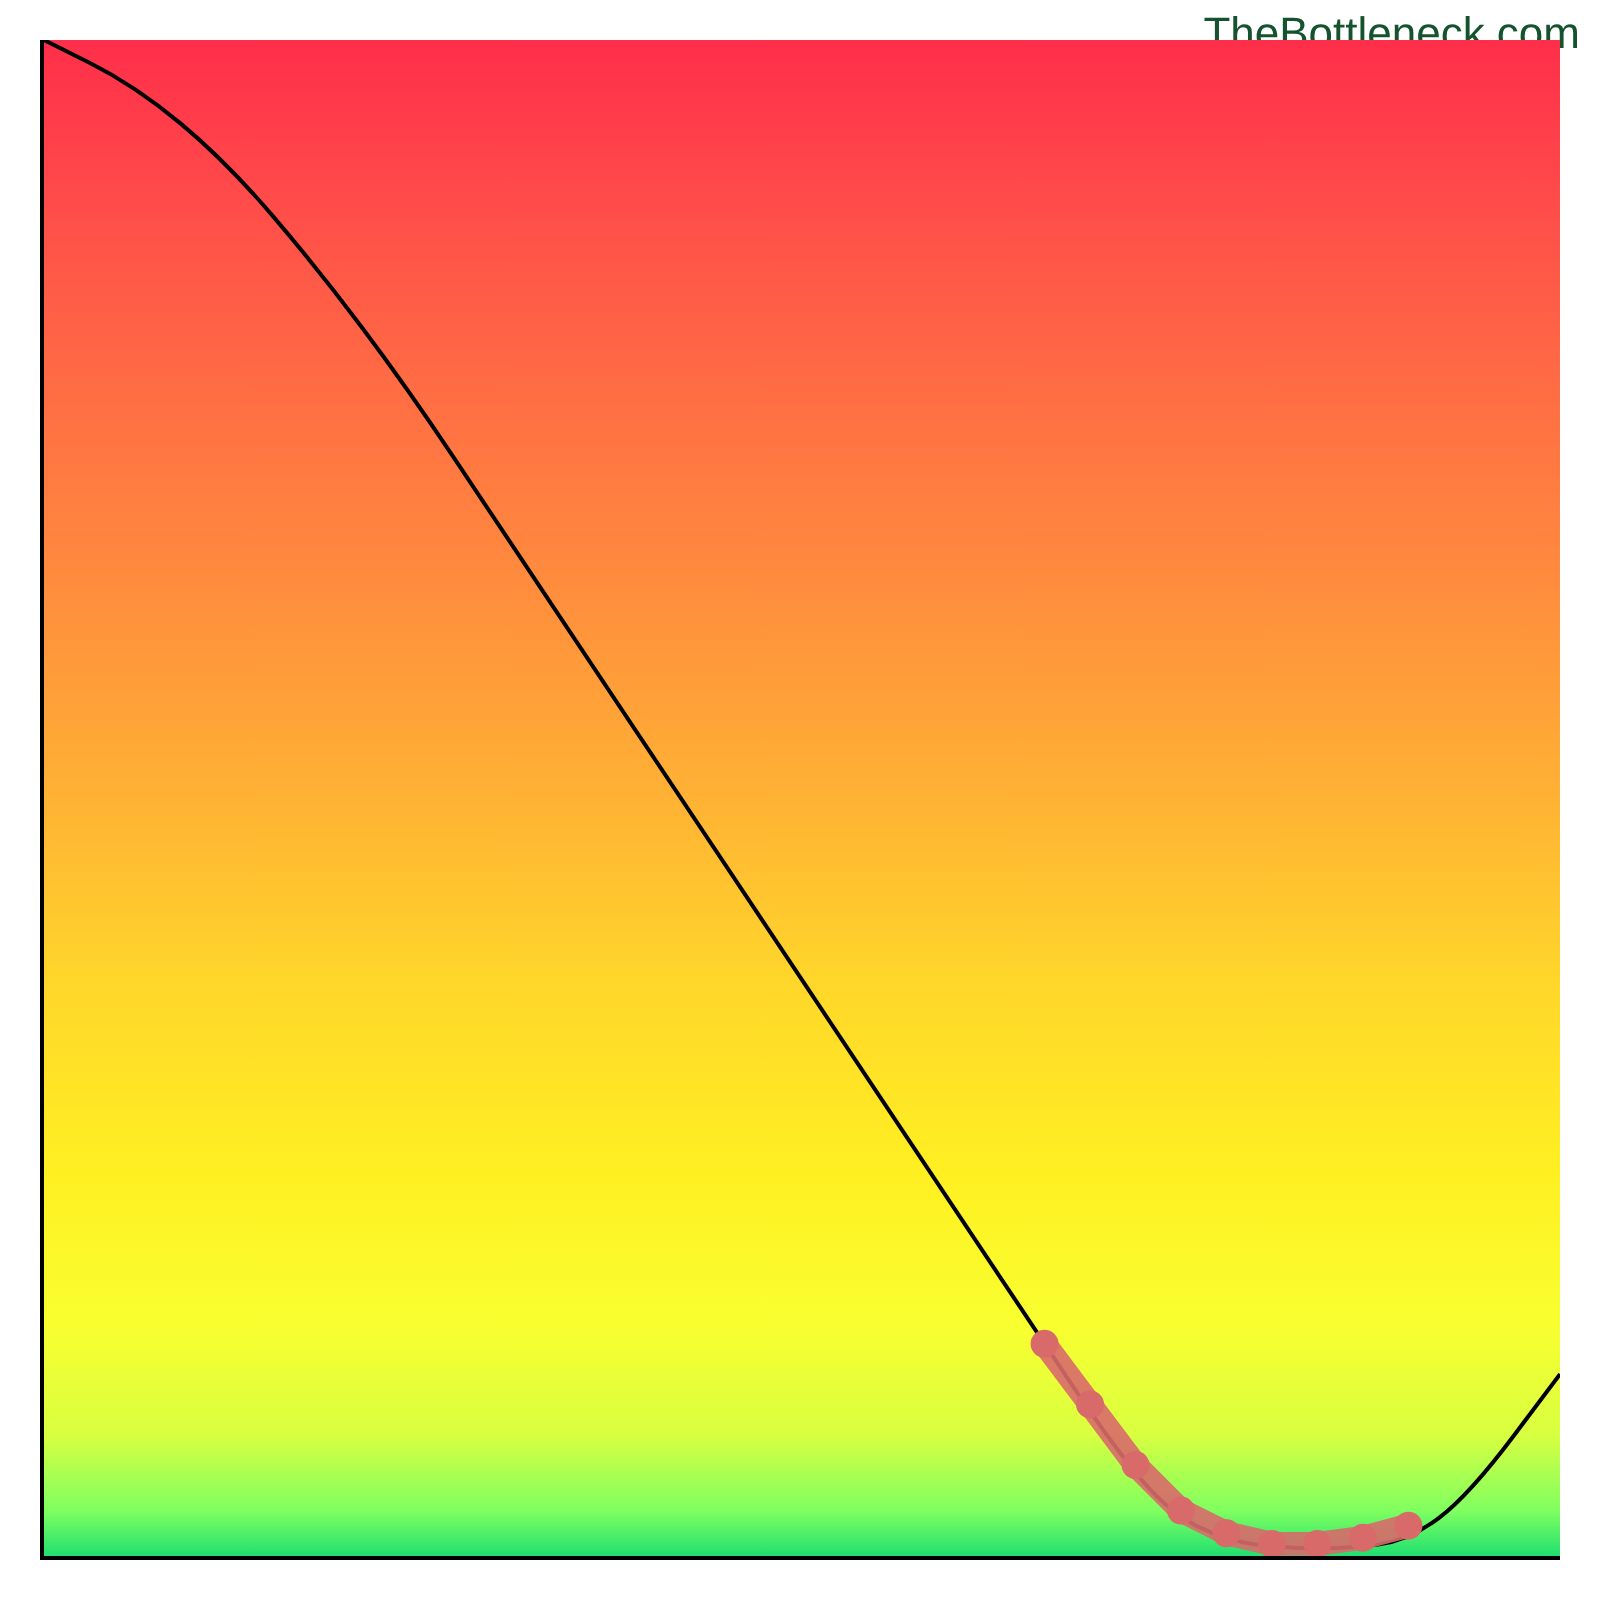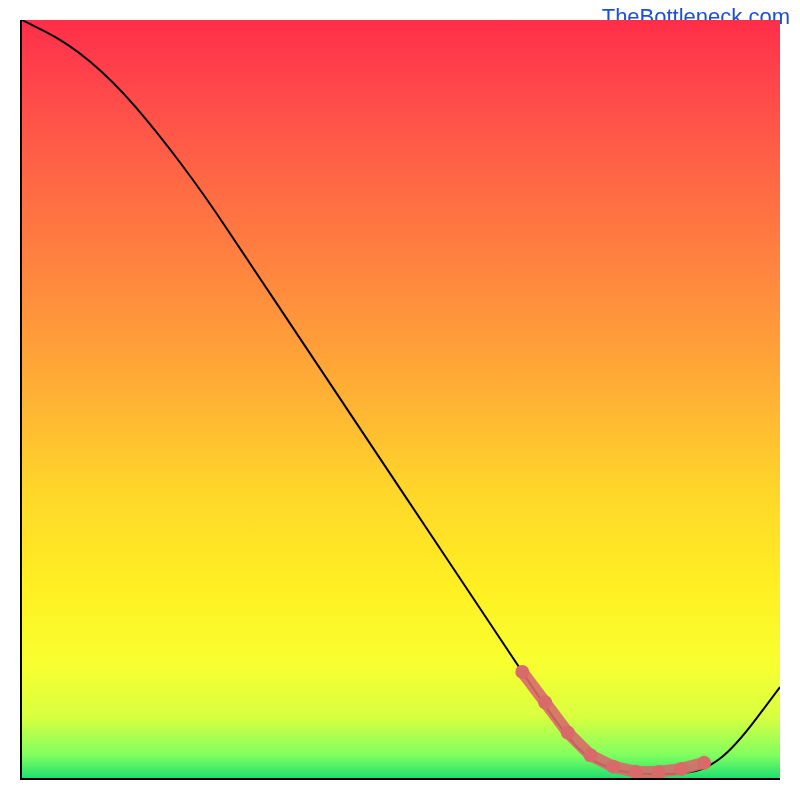--- a/index.html
+++ b/index.html
@@ -1,18 +1,18 @@
 <!DOCTYPE html>
 <html><head>
 <meta charset="utf-8">
 <style>
   * { margin: 0; padding: 0; box-sizing: border-box; }
   body { width: 800px; height: 800px; overflow: hidden; background: #fff; font-family: Arial, sans-serif; }
   .chart-container { position: relative; width: 800px; height: 800px; }
-  .watermark { position: absolute; top: 4px; right: 10px; font-size: 22px; color: #1d4ed8; font-weight: 500; }
+  .watermark { position: absolute; top: 4px; right: 10px; font-size: 22px; color: #14532d; font-weight: 500; }
   .plot-area { position: absolute; left: 20px; top: 20px; width: 760px; height: 760px; border-left: 2px solid #000; border-bottom: 2px solid #000; overflow: hidden; }
   .gradient-bg { position: absolute; inset: 0; background: linear-gradient(to bottom,
     #ff2e4a 0%,
     #ff4a4a 10%,
     #ff6a44 22%,
     #ff8a3e 35%,
     #ffb234 50%,
     #ffd62a 62%,
     #fff022 75%,
     #f8ff30 85%,

